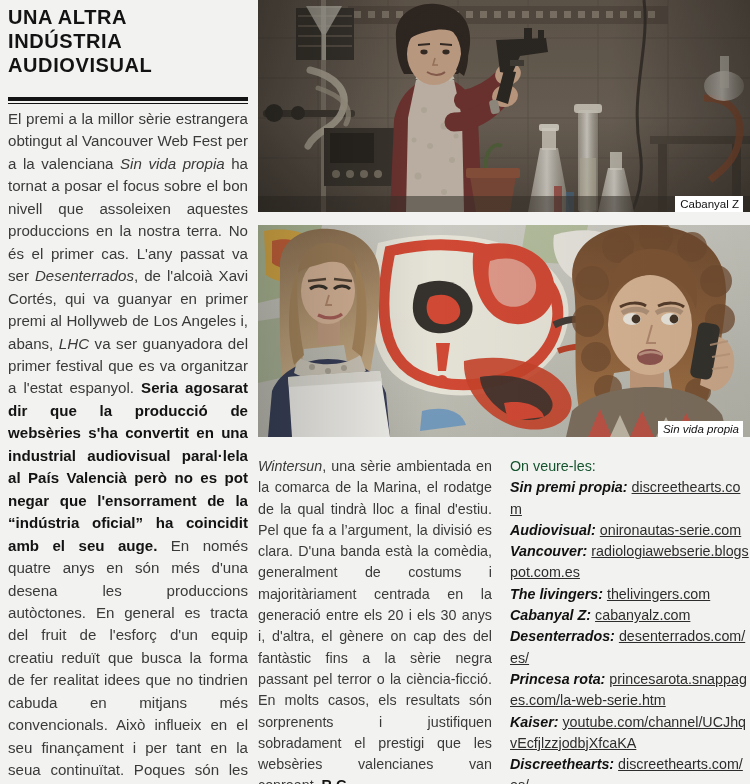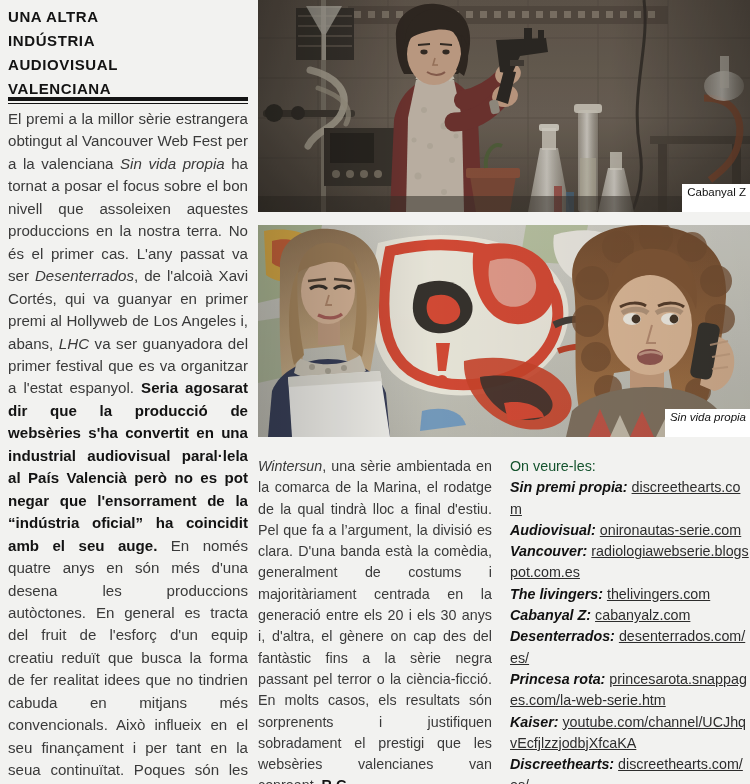--- a/index.html
+++ b/index.html
@@ -25,21 +25,21 @@
   
   .headline {
     position: absolute;
     left: 8px;
     top: 5px;
     width: 242px;
   }
   .headline-line {
     font-family: "Liberation Sans", sans-serif;
     font-weight: bold;
-    font-size: 15px;
+    font-size: 20px;
     line-height: 24px;
     letter-spacing: 0.6px;
     text-transform: uppercase;
     color: #131313;
     white-space: nowrap;
   }
 
   
   .rules {
     position: absolute;
@@ -98,27 +98,27 @@
     height: 212px;
   }
   .photo-canvas {
     position: absolute;
     inset: 0;
     width: 100%;
     height: 100%;
   }
   .caption {
     position: absolute;
-    right: 0px;
+    right: 7px;
     bottom: 0px;
     background: #ffffff;
     color: #111111;
     font-size: 11.5px;
     line-height: 15px;
-    padding: 1px 4px 12px 5px;
+    padding: 1px 4px 0 5px;
     white-space: nowrap;
   }
   .caption.italic {
     font-style: italic;
   }
 
   
   .col2 {
     position: absolute;
     left: 258px;
@@ -161,21 +161,20 @@
 </style>
 </head>
 <body>
 
 <div class="page">
 
   <div class="headline">
     <div class="headline-line">Una altra</div>
     <div class="headline-line">Indústria</div>
     <div class="headline-line">Audiovisual</div>
-    <div class="headline-line">Valenciana</div>
   </div>
 
   <div class="rules">
     <div class="rule-thick"></div>
     <div class="rule-gap"></div>
     <div class="rule-thin"></div>
   </div>
 
   <div class="col1"><span>El premi a la millor sèrie estrangera obtingut al Vancouver Web Fest per a la valenciana </span><span class="i">Sin vida propia</span><span> ha tornat a posar el focus sobre el bon nivell que assoleixen aquestes produccions en la nostra terra. No és el primer cas. L'any passat va ser </span><span class="i">Desenterrados</span><span>, de l'alcoià Xavi Cortés, qui va guanyar en primer premi al Hollyweb de Los Angeles i, abans, </span><span class="i">LHC</span><span> va ser guanyadora del primer festival que es va organitzar a l'estat espanyol. </span><span class="b">Seria agosarat dir que la producció de websèries s'ha convertit en una industrial audiovisual paral·lela al País Valencià però no es pot negar que l'ensorrament de la “indústria oficial” ha coincidit amb el seu auge.</span><span> En només quatre anys en són més d'una desena les produccions autòctones. En general es tracta del fruit de l'esforç d'un equip creatiu reduït que busca la forma de fer realitat idees que no tindrien cabuda en mitjans més convencionals. Això influeix en el seu finançament i per tant en la seua continuïtat. Poques són les que tenen una clara finalitat comercial i busquen el suport econòmic amb fórmules com ara el </span></div>
 

